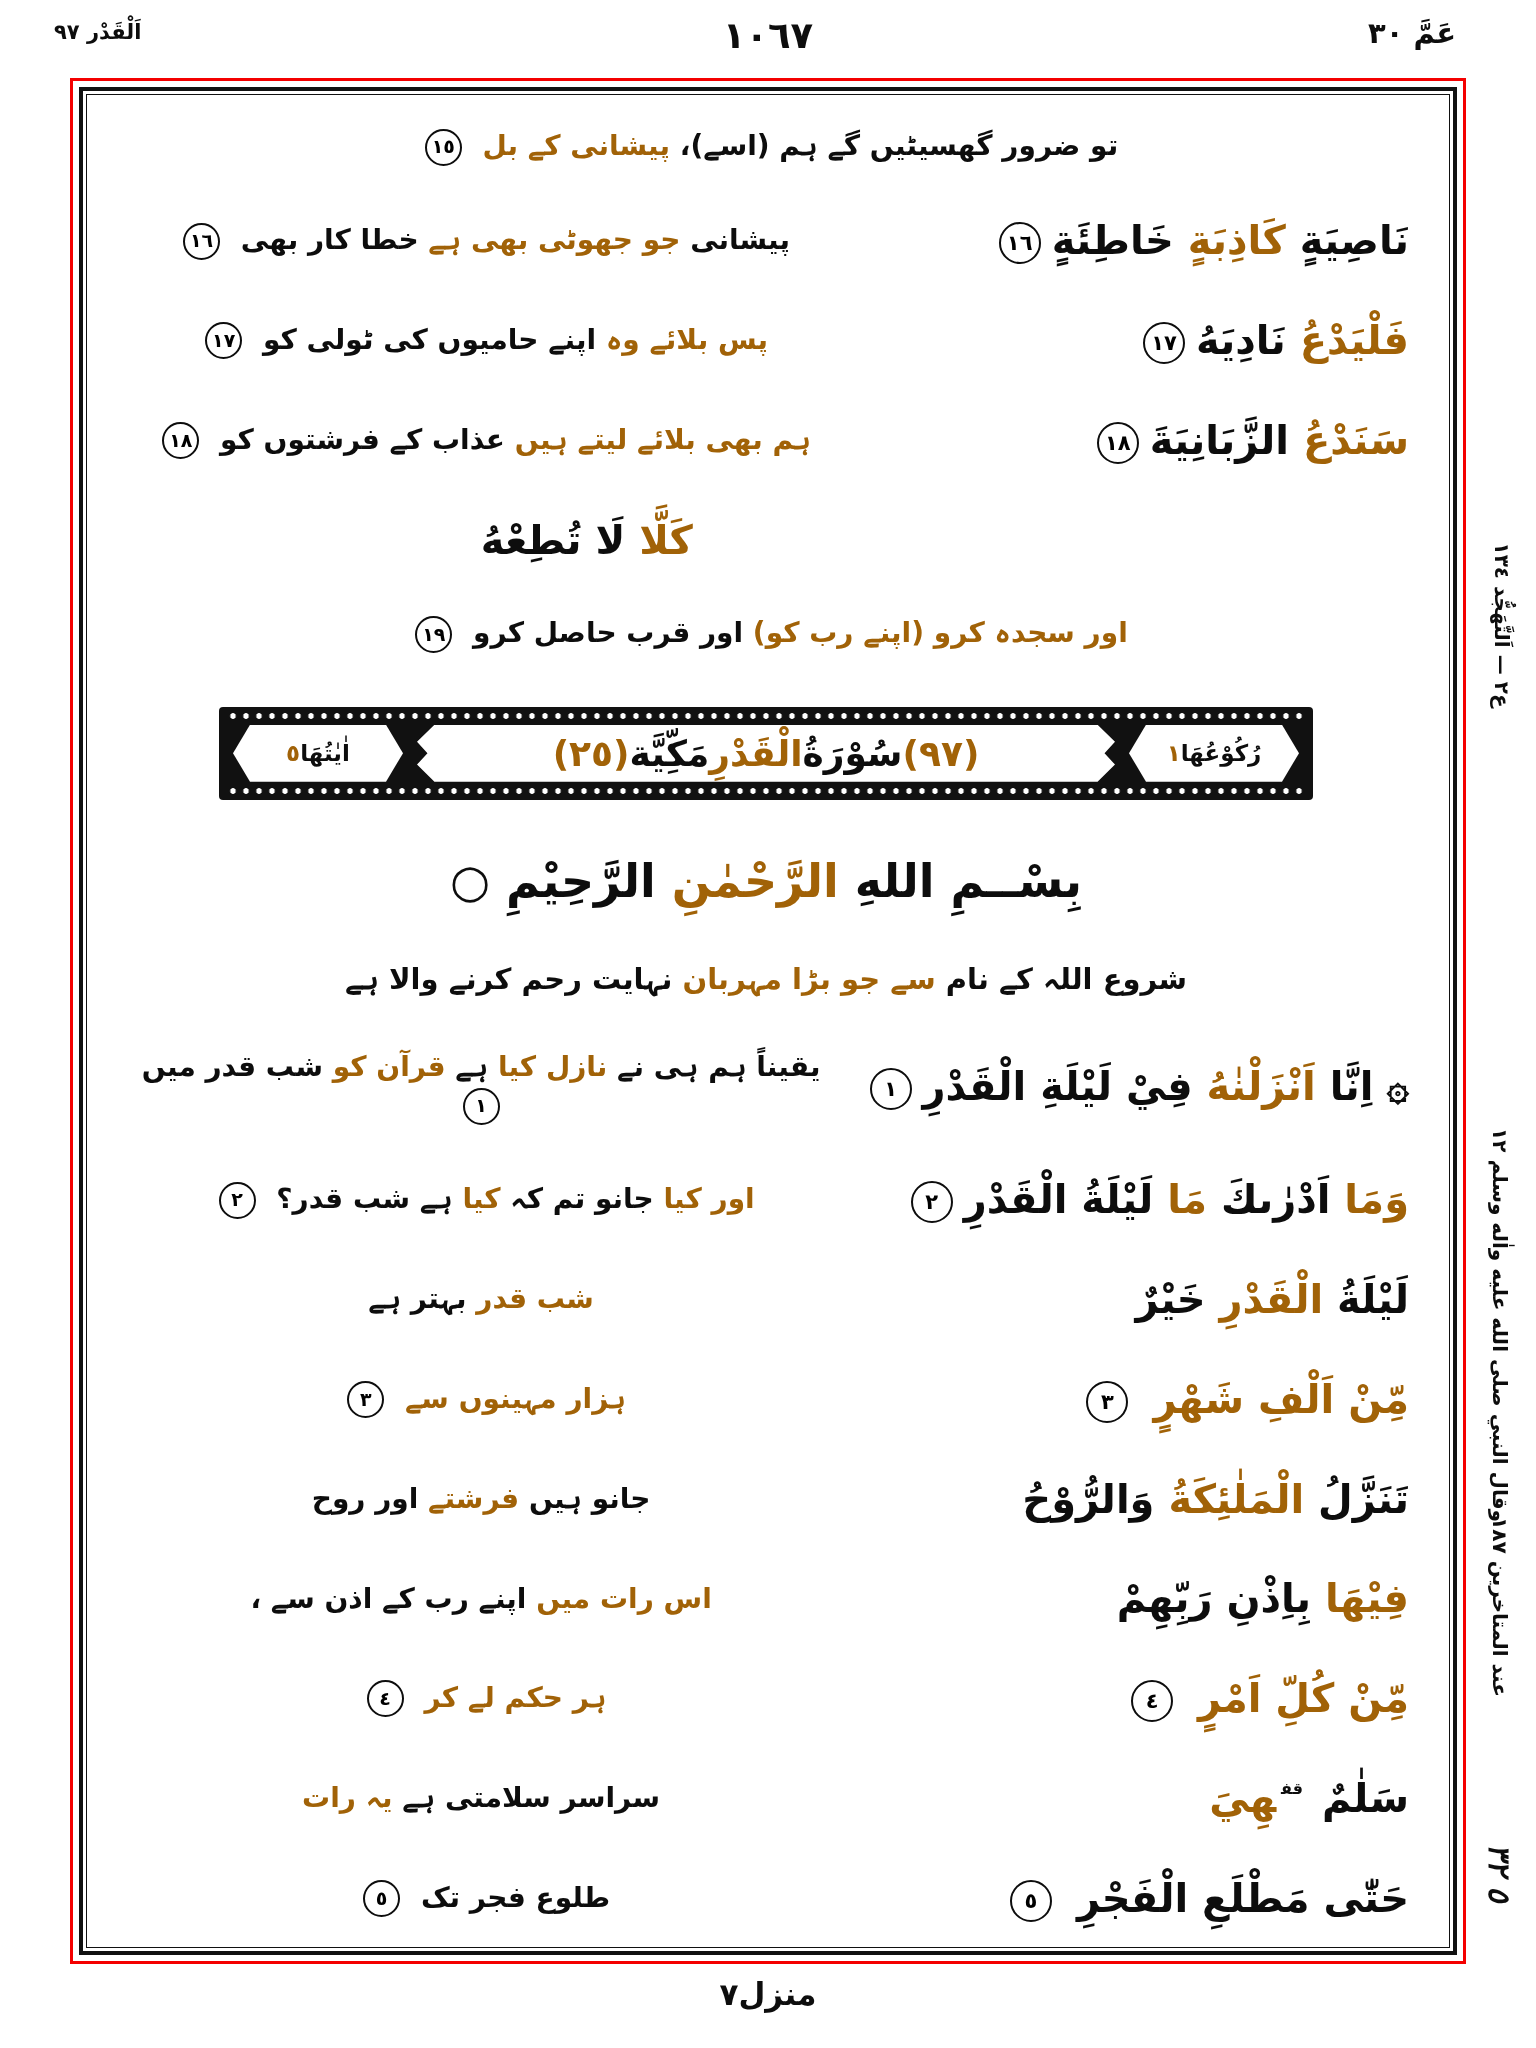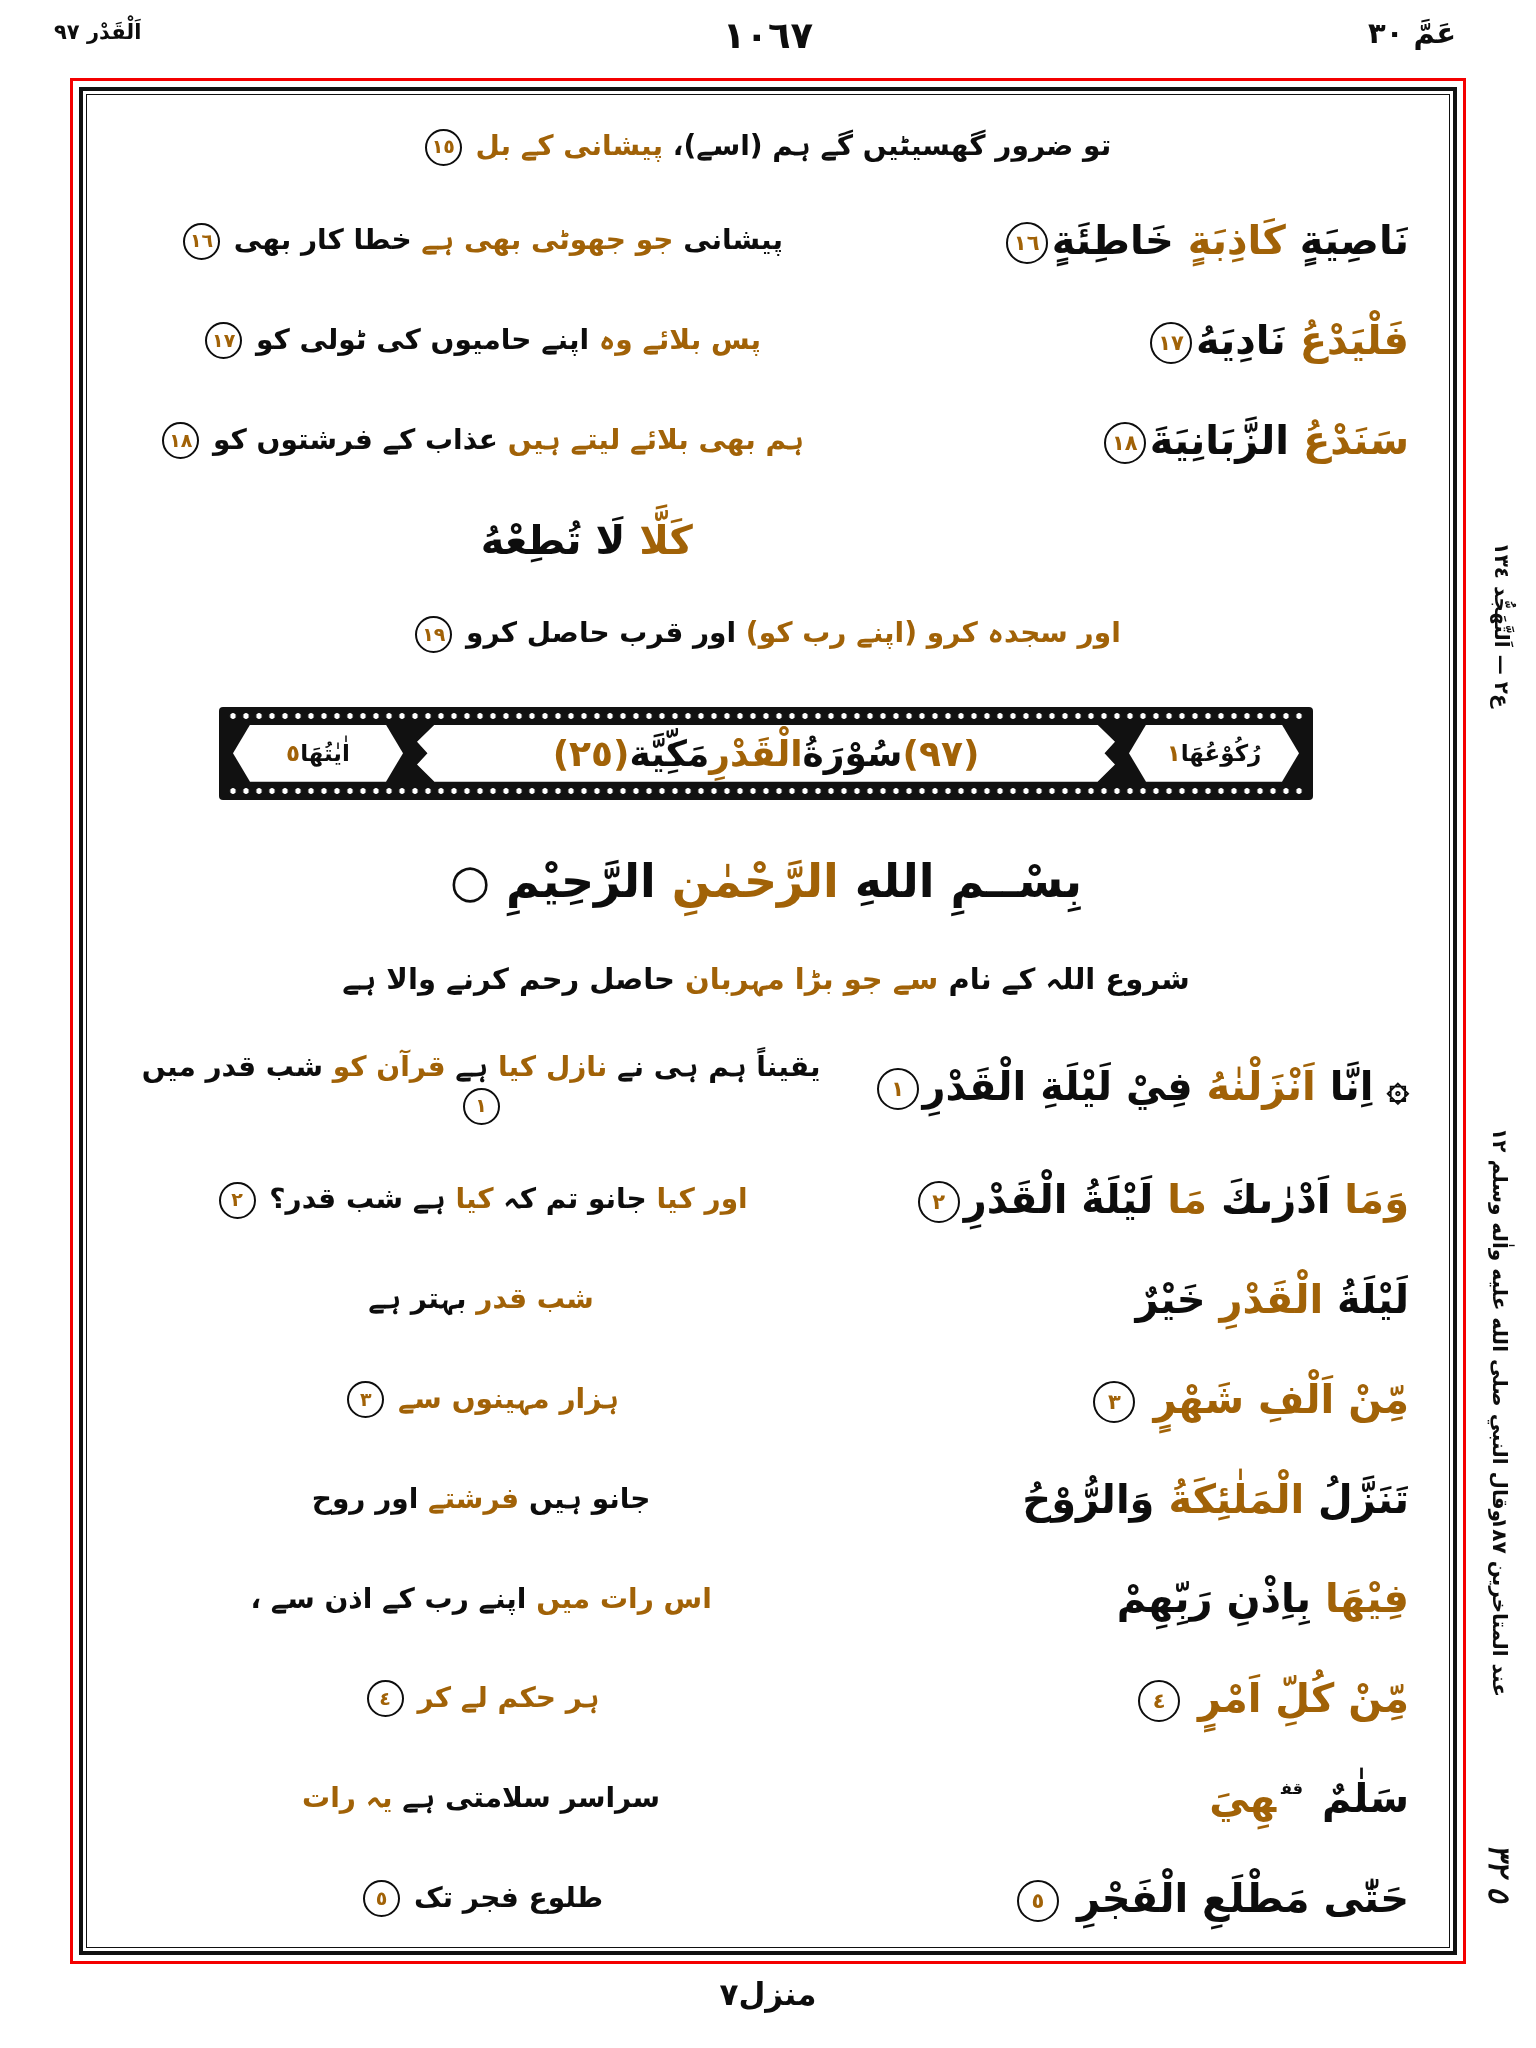--- a/index.html
+++ b/index.html
@@ -21,21 +21,21 @@
     display:flex;flex-direction:column;justify-content:space-between;}
   .rows{display:contents;}
   .vrow{display:flex;align-items:center;direction:ltr;}
   .urdu{flex:1;direction:rtl;text-align:center;font-size:28px;font-weight:bold;line-height:1.35;padding:0 8px;}
   .arabic{width:44%;direction:rtl;text-align:right;font-size:40px;font-weight:bold;line-height:1.25;white-space:nowrap;padding-left:4px;}
   .seg-k{color:#0d0d0d;}
   .seg-r{color:#a16207;}
   .seg-orn{color:#0d0d0d;font-size:0.95em;}
   .seg-small{font-size:16px;vertical-align:18px;color:#0d0d0d;margin:0 5px;white-space:nowrap;}
   .seg-num{display:inline-flex;align-items:center;justify-content:center;border:2.5px solid #0d0d0d;
-    border-radius:50%;color:#a16207;background:#fff;vertical-align:middle;margin:0 4px;}
+    border-radius:50%;color:#000000;background:#fff;vertical-align:middle;margin:0 11px;}
   .arabic .seg-num{width:38px;height:38px;font-size:21px;font-weight:bold;}
   .urdu .seg-num{width:33px;height:33px;font-size:19px;font-weight:bold;}
 
   
   .banner{position:relative;margin:4px 96px;background:#111;padding:18px 14px;display:flex;gap:14px;
     align-items:stretch;direction:rtl;border-radius:4px;}
   .banner::before,.banner::after{content:"";position:absolute;left:6px;right:6px;height:12px;
     background-image:radial-gradient(circle,#fff 2.6px,rgba(0,0,0,0) 3.1px);
     background-size:13px 12px;background-repeat:repeat-x;background-position:center;}
   .banner::before{top:3px;}
@@ -104,21 +104,21 @@
               <span class="seg-k">مَكِّيَّة </span>
               <span class="seg-r">(٢٥)</span>
             </div>
           <div class="cart">
               <span class="seg-k">اٰيٰتُهَا </span>
               <span class="seg-r">٥</span>
             </div>
         </div>
 
         <div class="bismillah"><span class="seg-k">بِسْــمِ اللهِ </span><span class="seg-r">الرَّحْمٰنِ </span><span class="seg-k">الرَّحِيْمِ ○</span></div>
-        <div class="bismillah-urdu"><span class="seg-k">شروع اللہ کے نام </span><span class="seg-r">سے جو بڑا مہربان </span><span class="seg-k">حاصل رحم کرنے والا ہے</span></div>
+        <div class="bismillah-urdu"><span class="seg-k">شروع اللہ کے نام </span><span class="seg-r">سے جو بڑا مہربان </span><span class="seg-k">نہایت رحم کرنے والا ہے</span></div>
 
         <div class="rows"><div class="vrow">
               <div class="urdu"><span class="seg-k">یقیناً ہم ہی نے </span><span class="seg-r">نازل کیا </span><span class="seg-k">ہے </span><span class="seg-r">قرآن کو </span><span class="seg-k">شب قدر میں </span><span class="seg-num">١</span></div>
               <div class="arabic"><span class="seg-orn">۞ </span><span class="seg-k">اِنَّا </span><span class="seg-r">اَنْزَلْنٰهُ </span><span class="seg-k">فِيْ لَيْلَةِ الْقَدْرِ</span><span class="seg-num">١</span></div>
             </div><div class="vrow">
               <div class="urdu"><span class="seg-r">اور کیا </span><span class="seg-k">جانو تم کہ </span><span class="seg-r">کیا </span><span class="seg-k">ہے شب قدر؟ </span><span class="seg-num">٢</span></div>
               <div class="arabic"><span class="seg-r">وَمَا </span><span class="seg-k">اَدْرٰىكَ </span><span class="seg-r">مَا </span><span class="seg-k">لَيْلَةُ الْقَدْرِ</span><span class="seg-num">٢</span></div>
             </div><div class="vrow">
               <div class="urdu"><span class="seg-r">شب قدر </span><span class="seg-k">بہتر ہے</span></div>
               <div class="arabic"><span class="seg-k">لَيْلَةُ </span><span class="seg-r">الْقَدْرِ </span><span class="seg-k">خَيْرٌ</span></div>

